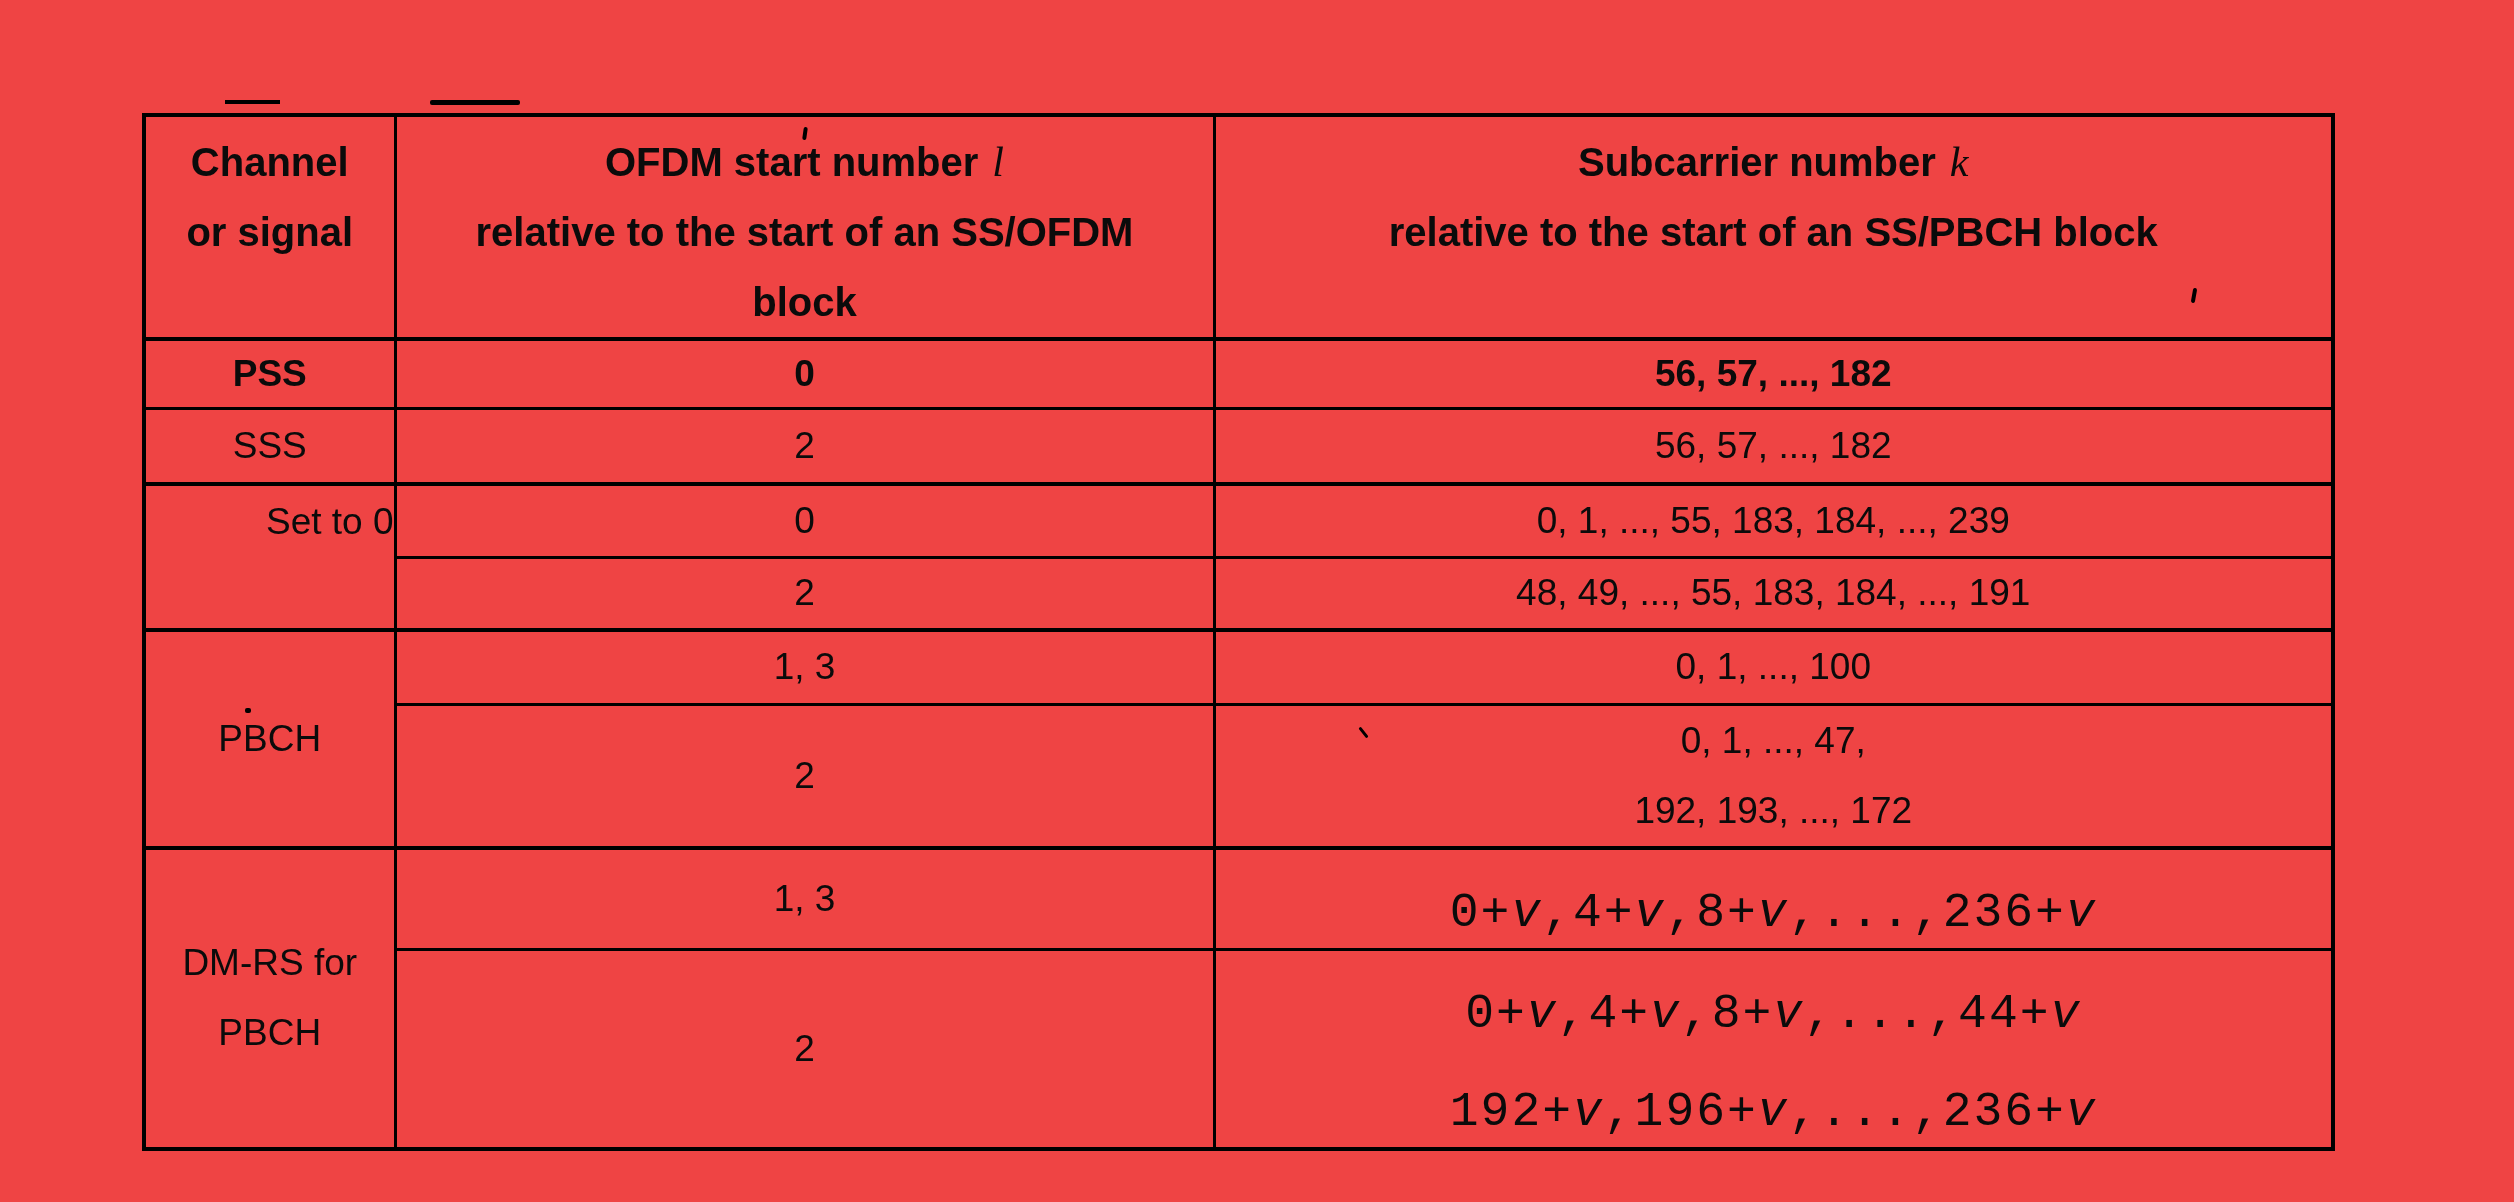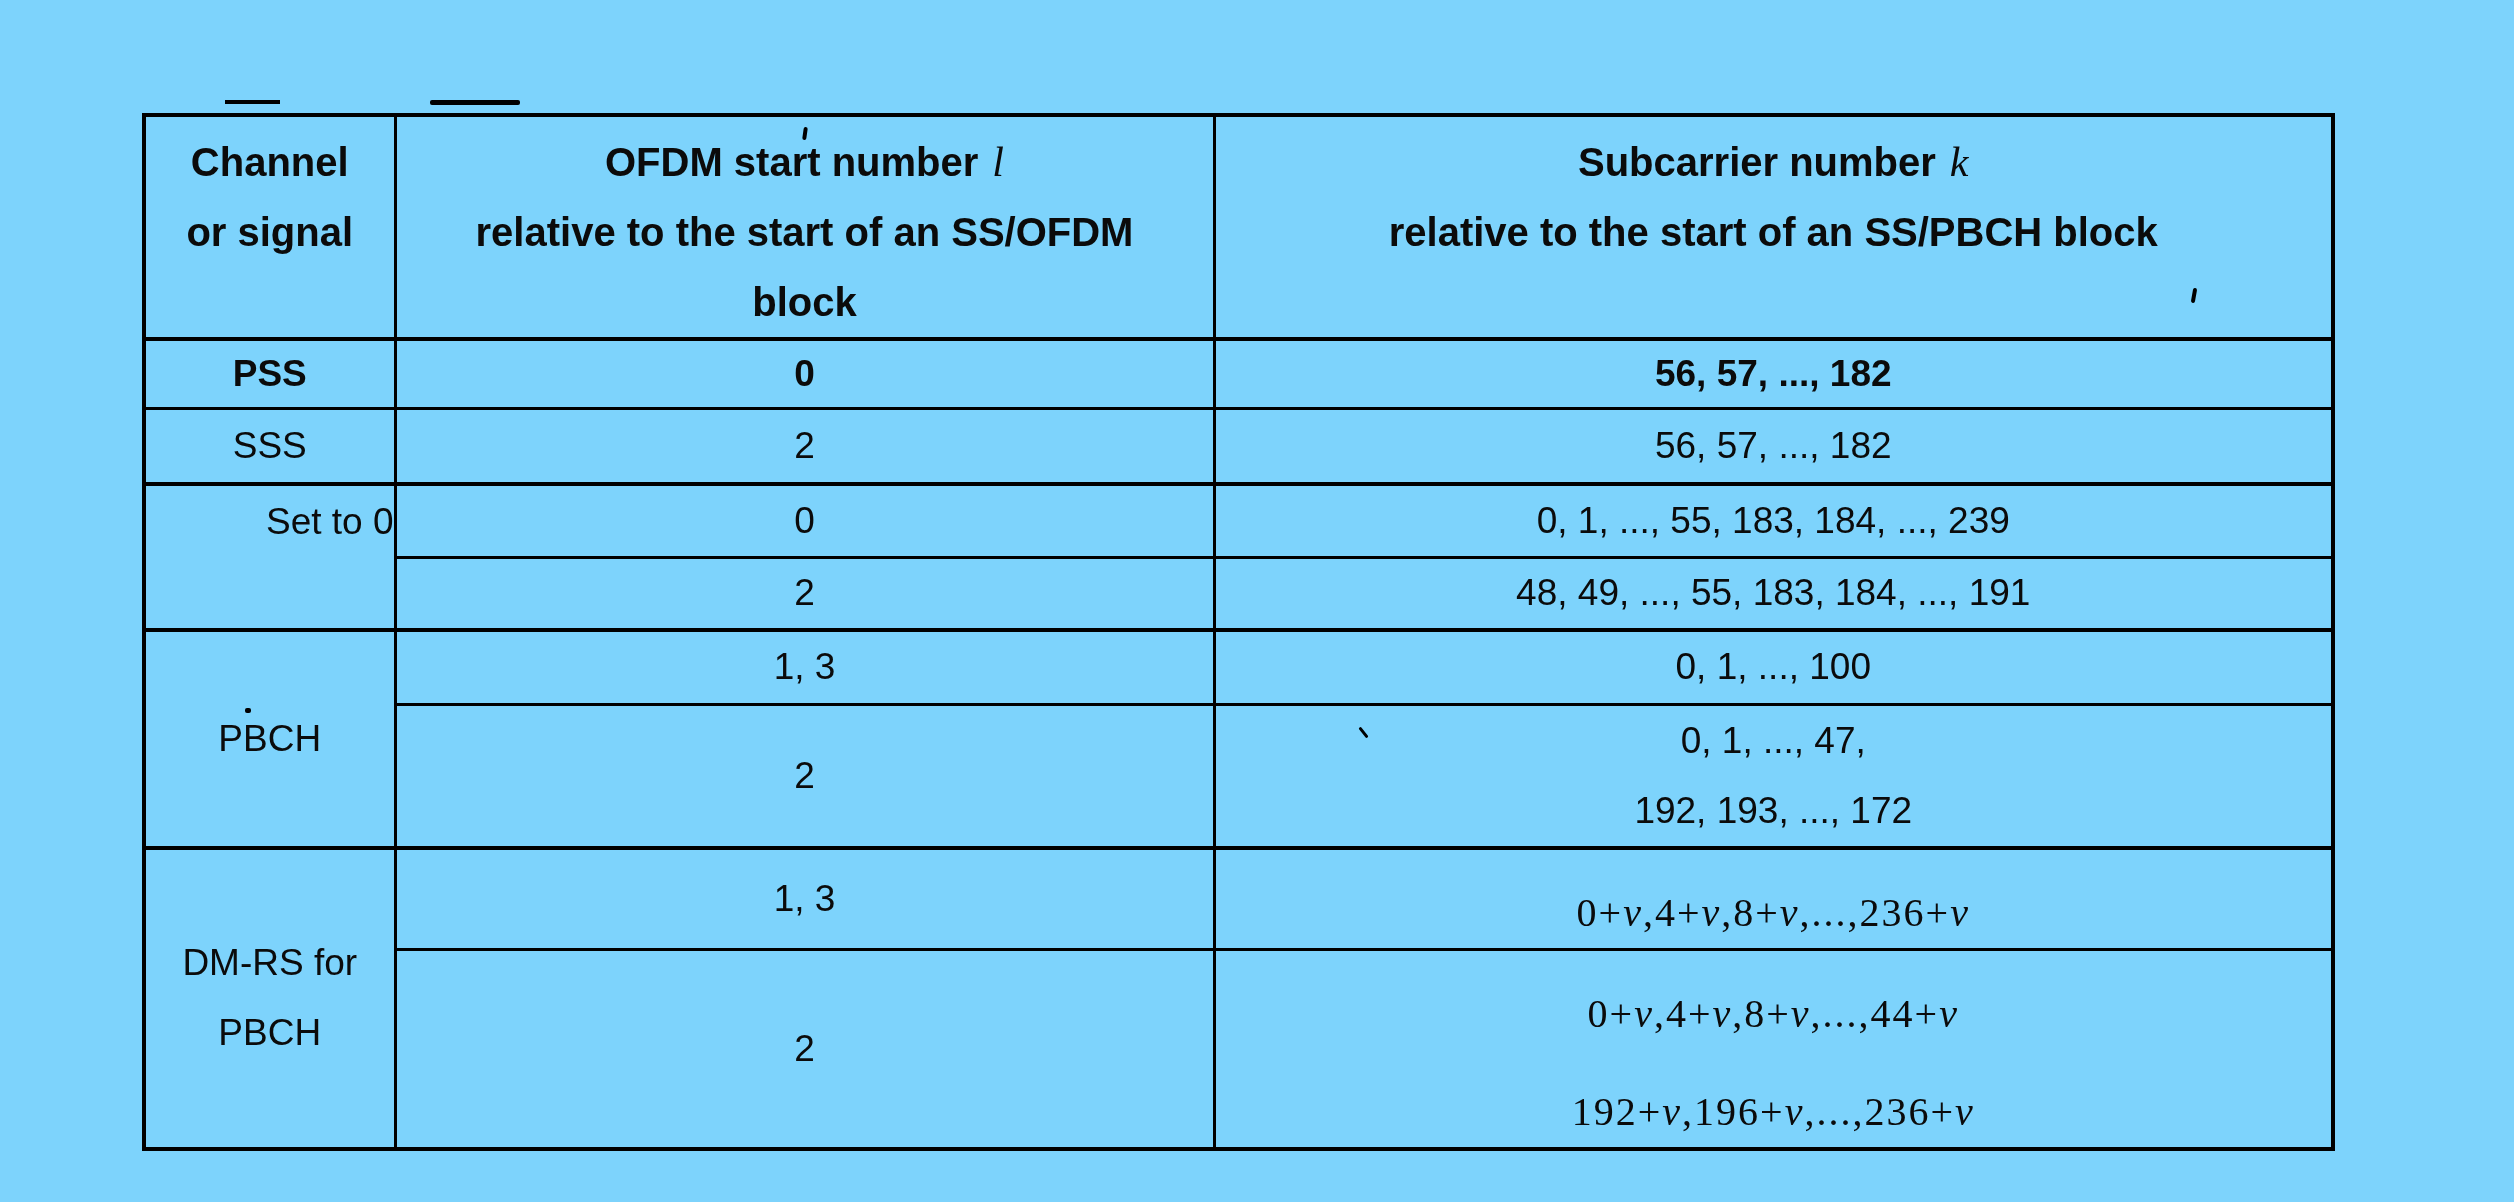--- a/index.html
+++ b/index.html
@@ -1,21 +1,21 @@
 <!DOCTYPE html>
 <html><head>
 <meta charset="utf-8">
 <style>
   html,body{margin:0;padding:0;}
   body{
     width:2514px;height:1202px;background:#ffffff;overflow:hidden;position:relative;
     font-family:"Liberation Sans", sans-serif;color:#0b0b0b;
     -webkit-font-smoothing:antialiased;
   }
-  .page{position:absolute;inset:0;background:#7dd3fc;}
+  .page{position:absolute;inset:0;background:#ef4444;}
 
   table.spec{
     position:absolute;left:142px;top:113px;width:2193px;
     border-collapse:collapse;table-layout:fixed;
     border:4px solid #000;
   }
   col.c1{width:251px;}
   col.c2{width:819px;}
   th,td{
     border:3px solid #000;
@@ -45,22 +45,22 @@
   tr.r-dmrsa{height:75px;}
   tr.r-dmrsb{height:138px;}
 
   td.vtop{vertical-align:top;padding-top:14px;line-height:44px;text-align:right;}
   td.chwrap{line-height:70px;padding:0 12px;}
   .bb4{border-bottom-width:4px !important;}
 
   .cell-line{display:block;line-height:70px;}
 
   .math{
-    font-family:Liberation Serif, serif;
-    font-size:40px;letter-spacing:2px;line-height:70px;margin-top:28px;
+    font-family:Liberation Mono, monospace;
+    font-size:48px;letter-spacing:2px;line-height:70px;margin-top:28px;
   }
   .var-v{font-style:italic;}
 
   
   .artifact{position:absolute;background:#000;}
   .a-top1{left:225px;top:100px;width:55px;height:4px;}
   .a-top2{left:430px;top:100px;width:90px;height:5px;border-radius:2px;}
   .a-symbol-tick{left:803px;top:127px;width:4px;height:13px;transform:rotate(8deg);border-radius:2px;}
   .a-k-tick{left:2192px;top:288px;width:4px;height:15px;transform:rotate(10deg);border-radius:2px;}
   .a-pbch-tick{left:1362px;top:726px;width:3px;height:13px;transform:rotate(-38deg);border-radius:2px;}

